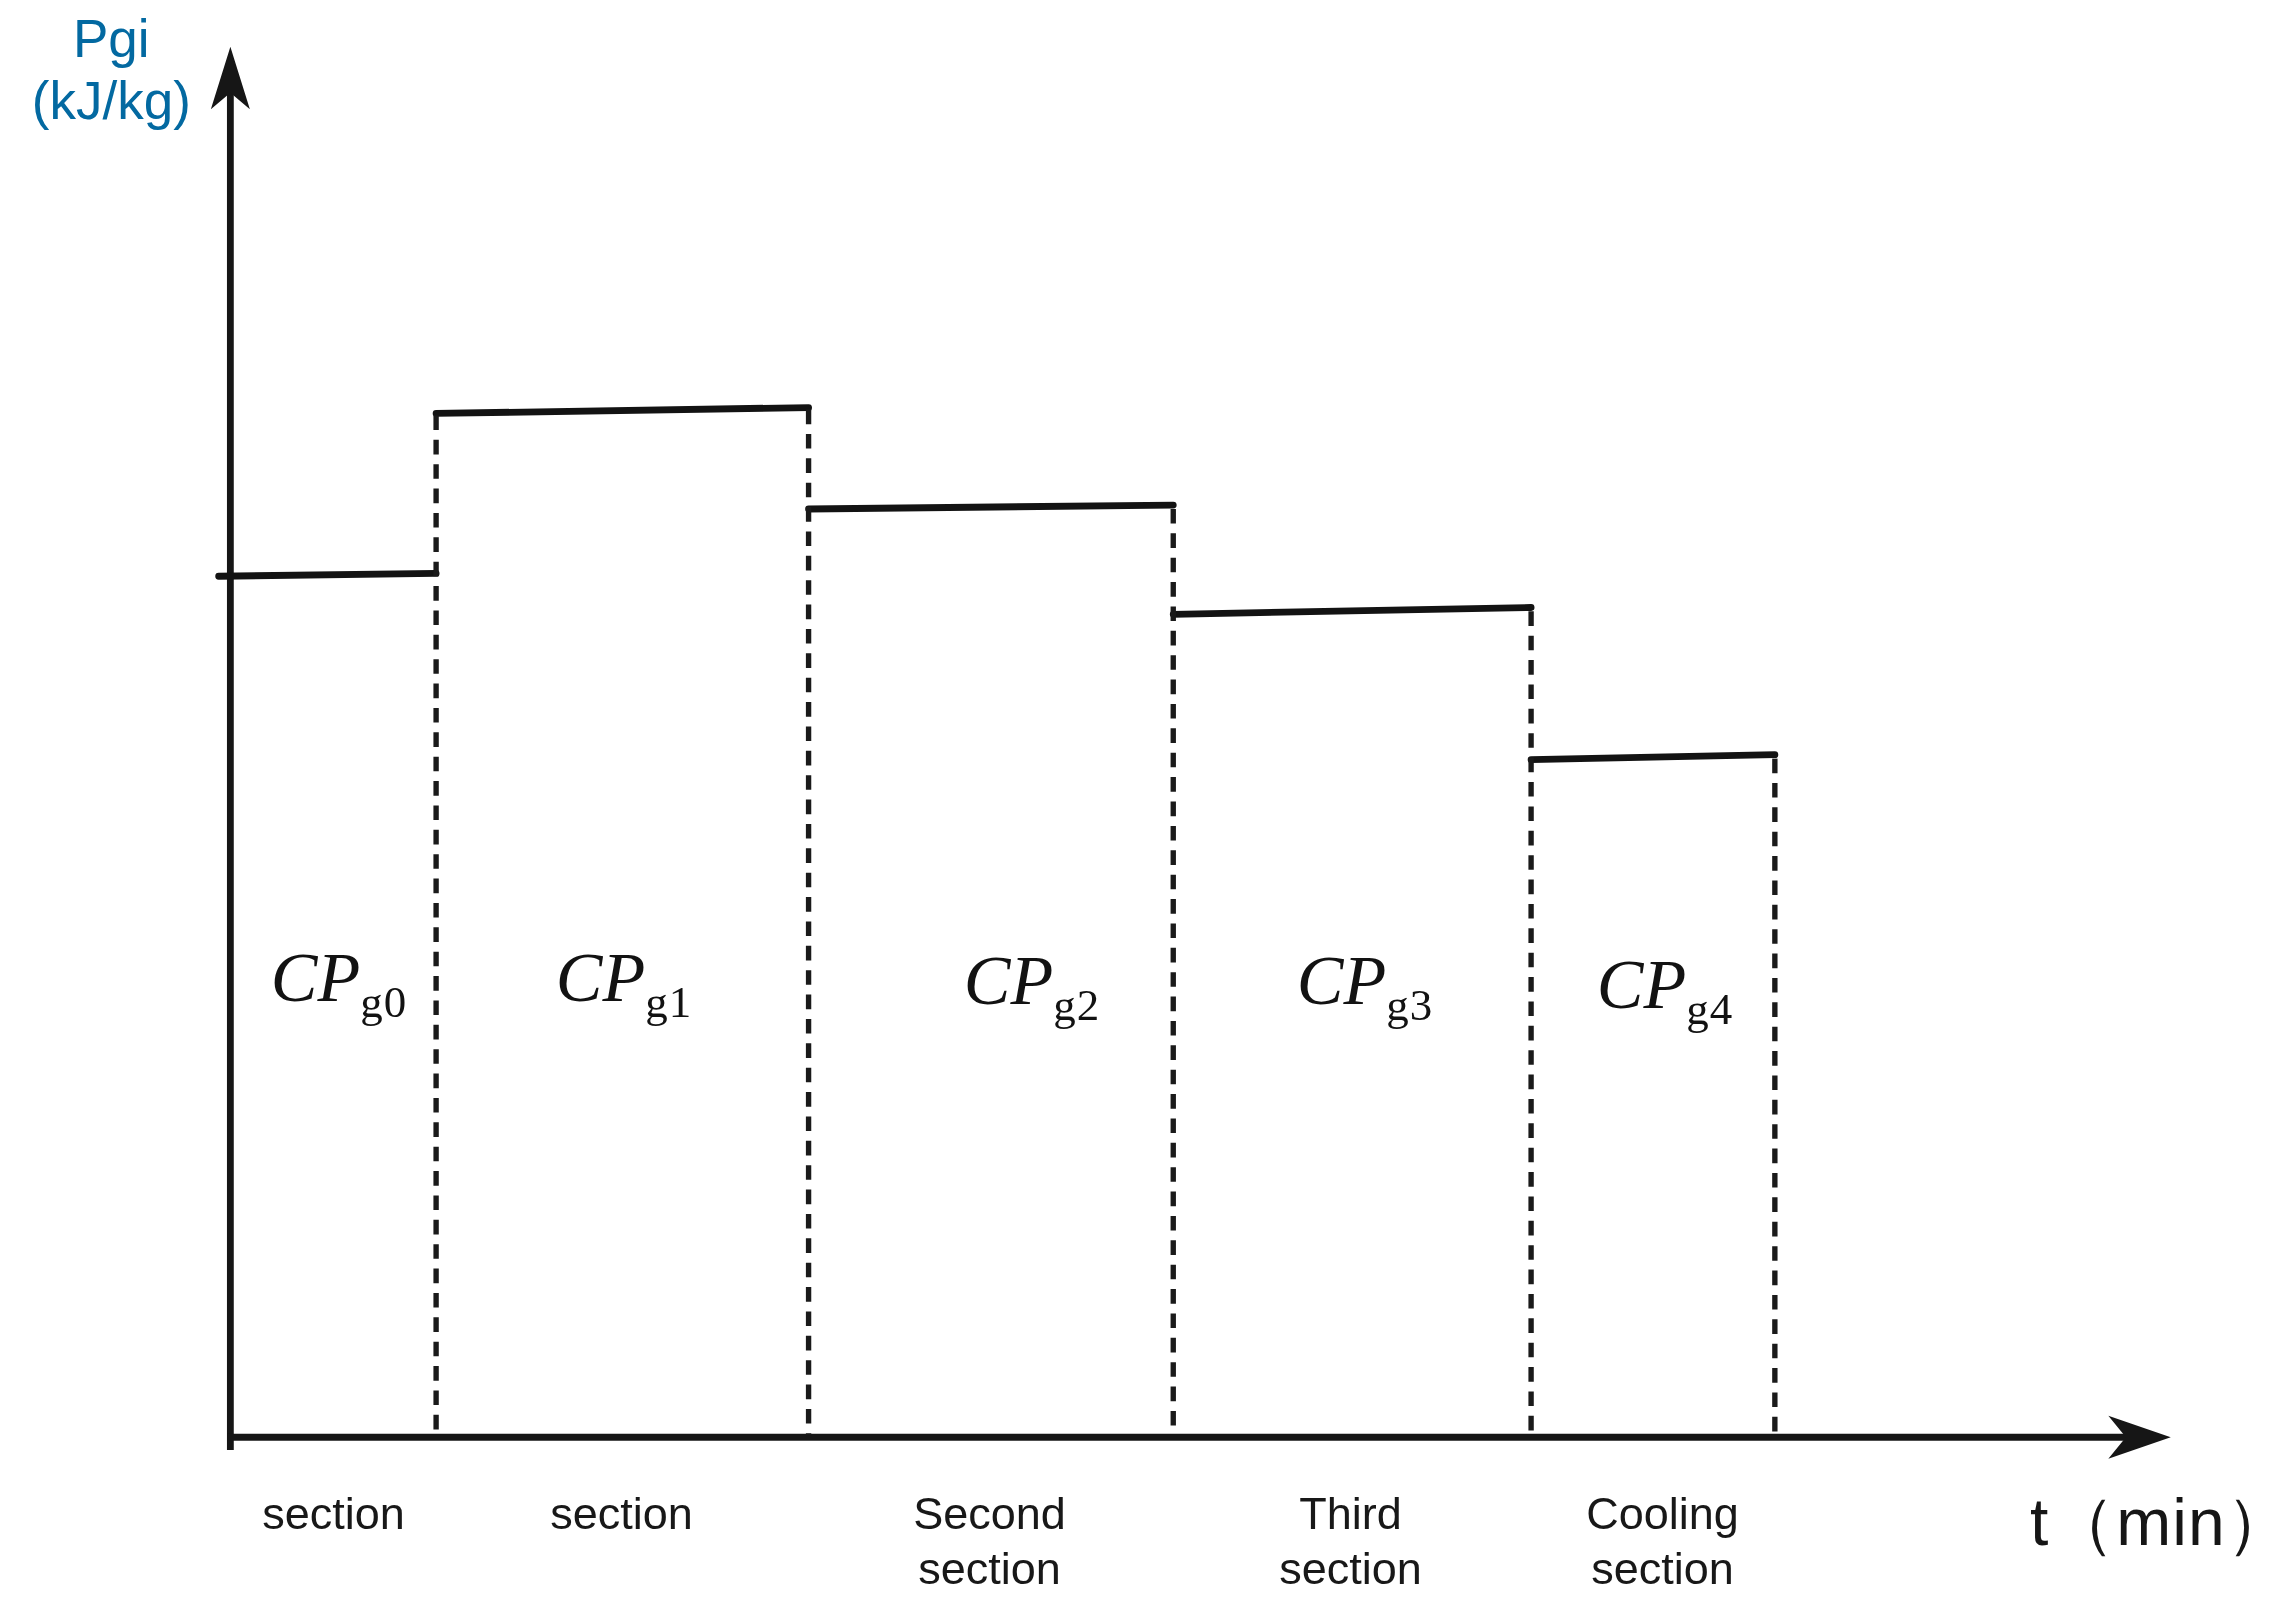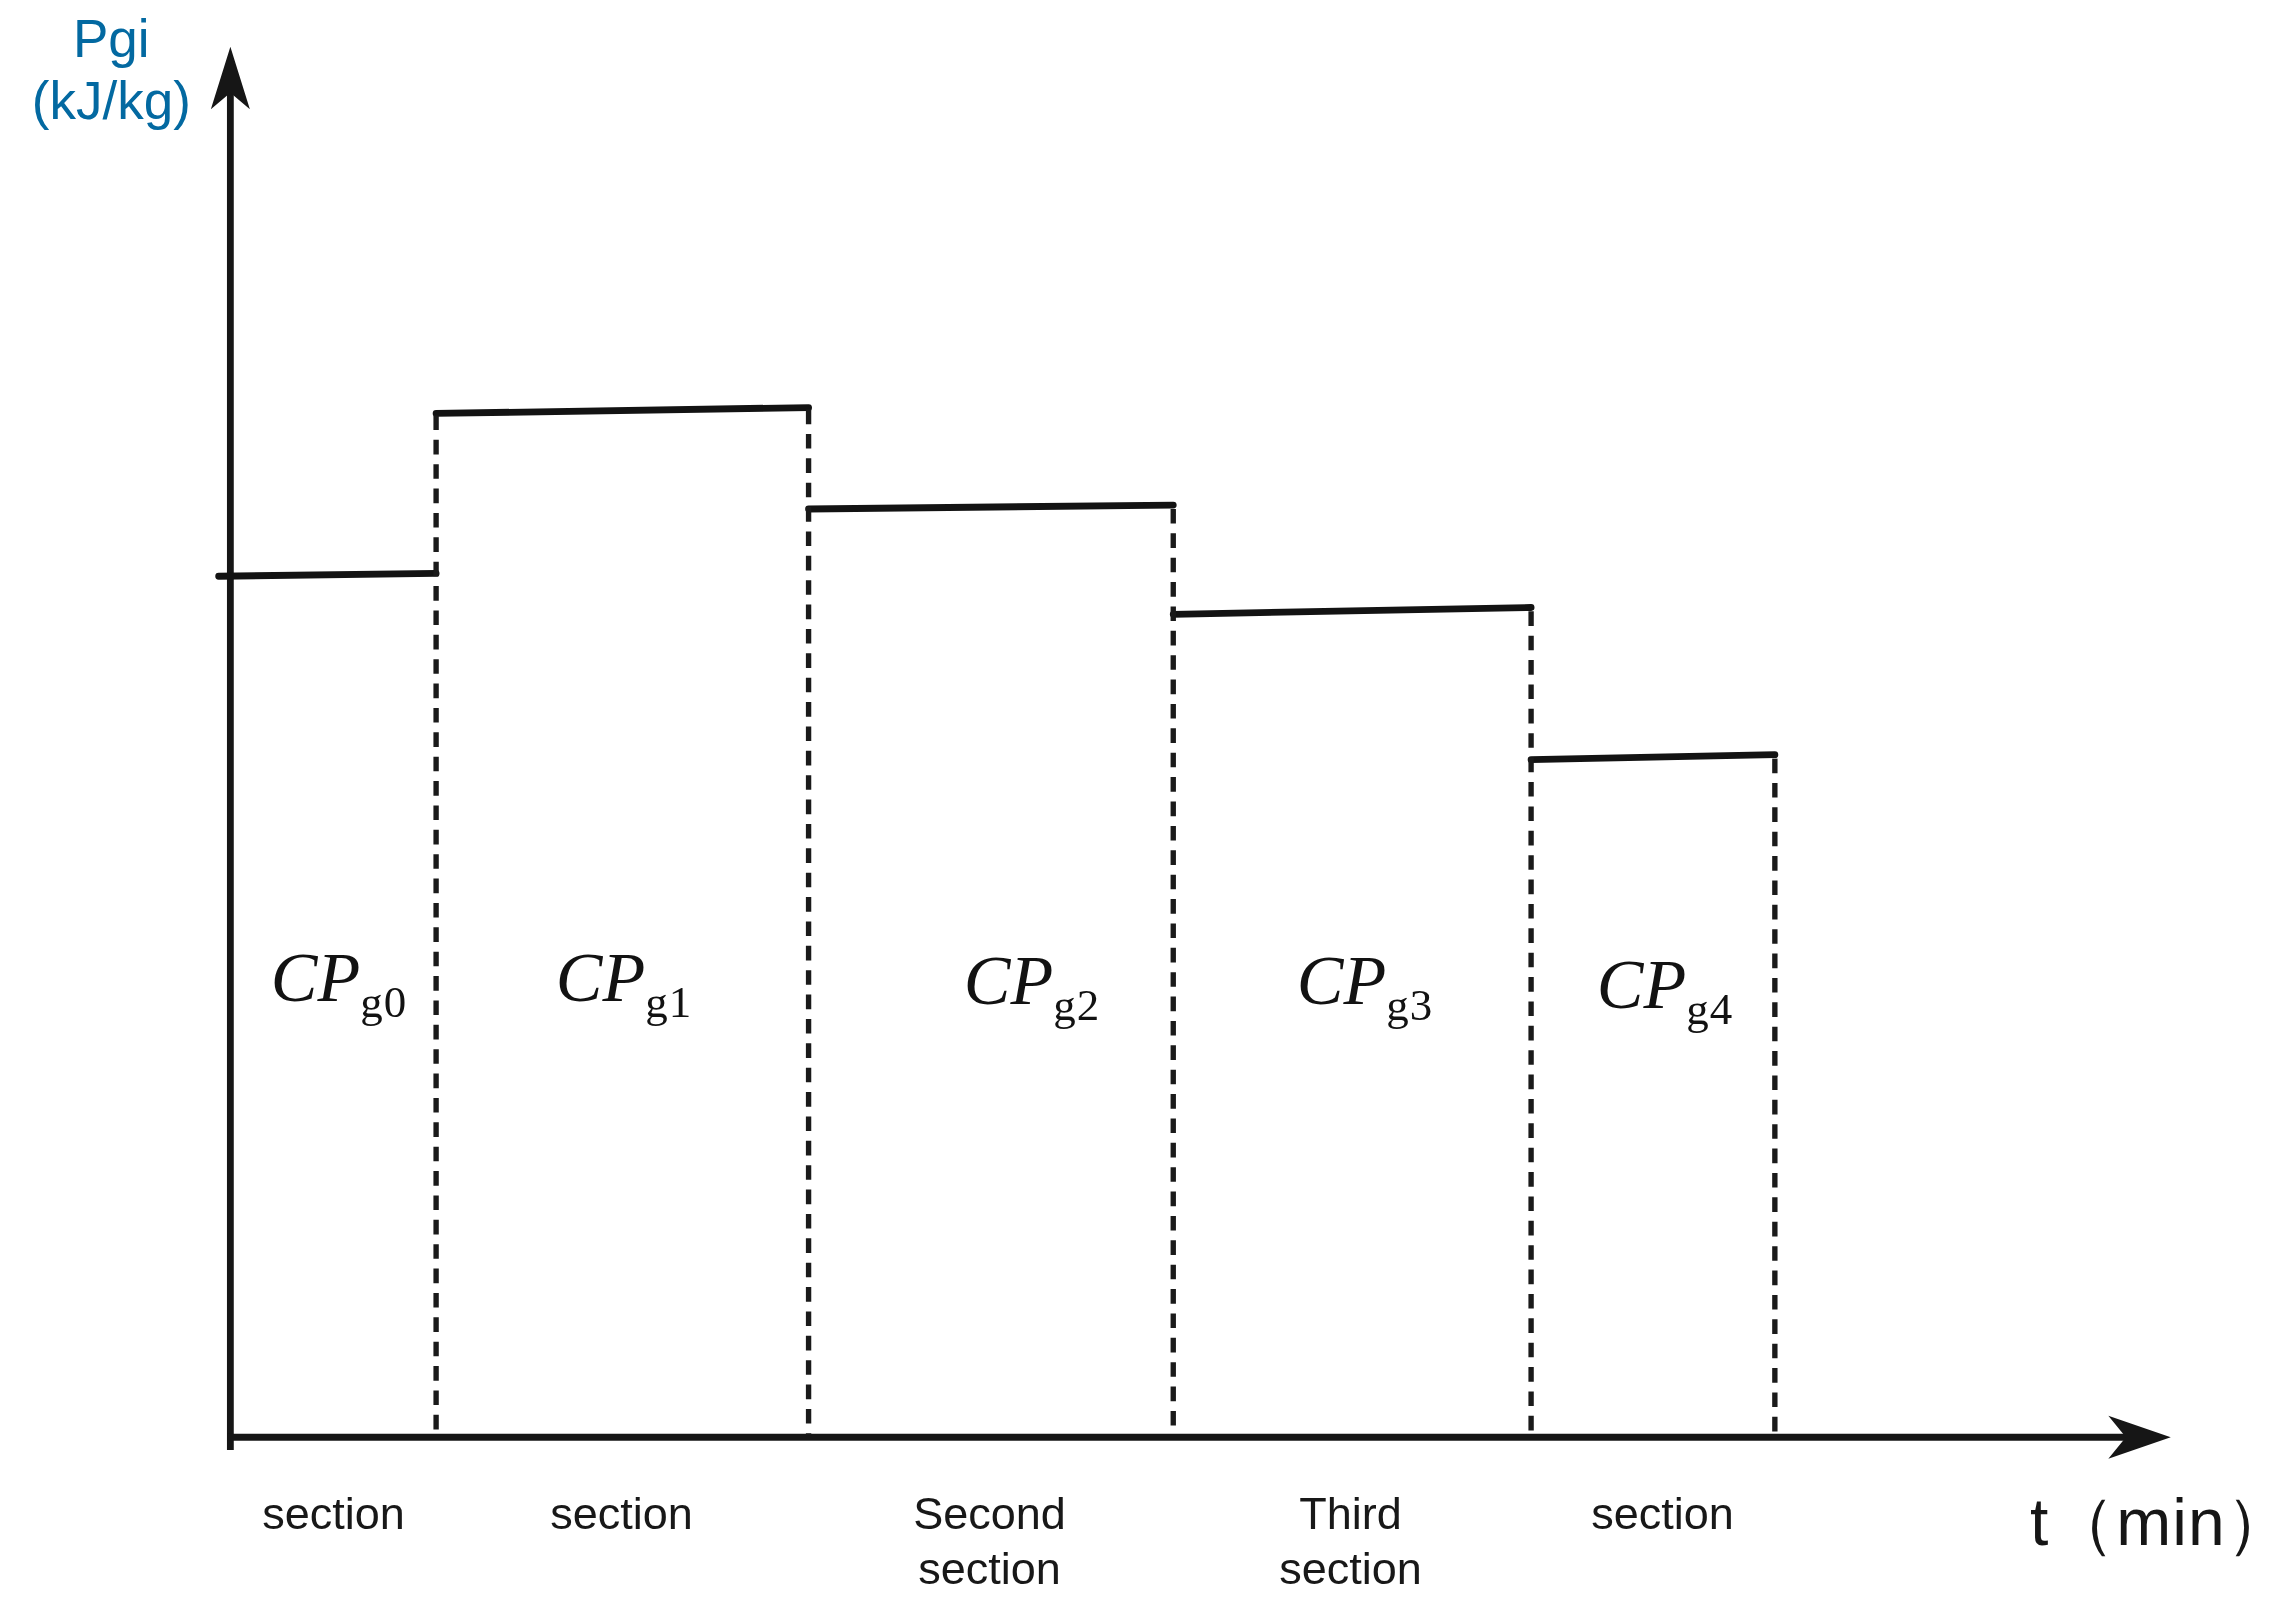--- a/index.html
+++ b/index.html
@@ -129,17 +129,18 @@
   </div>
   <div class="abs section-label" style="left:765px; top:1486px;">
     <div>Second</div>
     <div>section</div>
   </div>
   <div class="abs section-label" style="left:1126px; top:1486px;">
     <div>Third</div>
     <div>section</div>
   </div>
   <div class="abs section-label" style="left:1438px; top:1486px;">
+    <div>Cooling</div>
     <div>section</div>
   </div>
 
 </div>
 
 
 </body></html>

